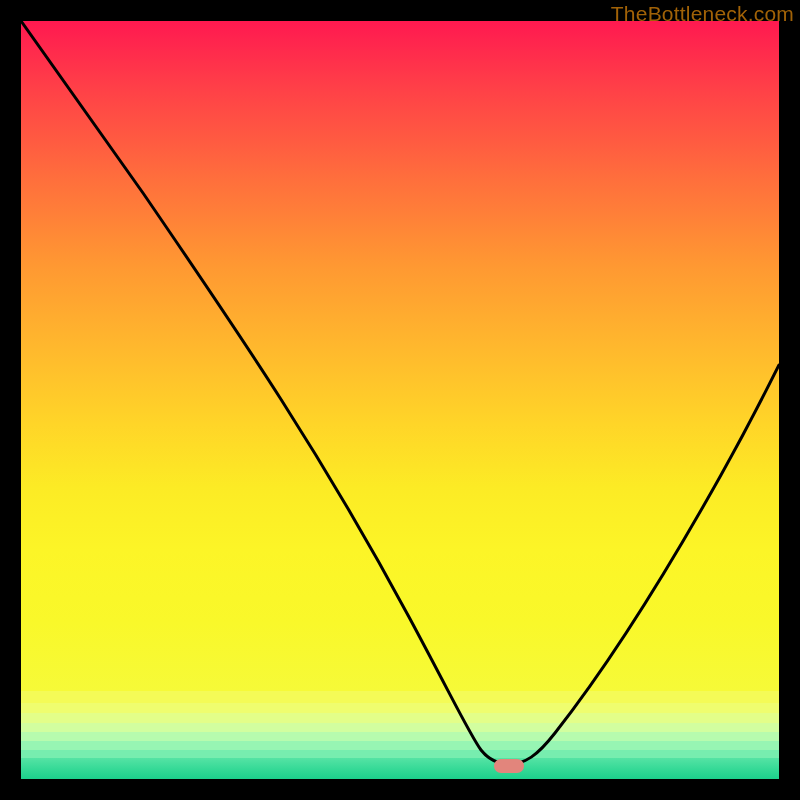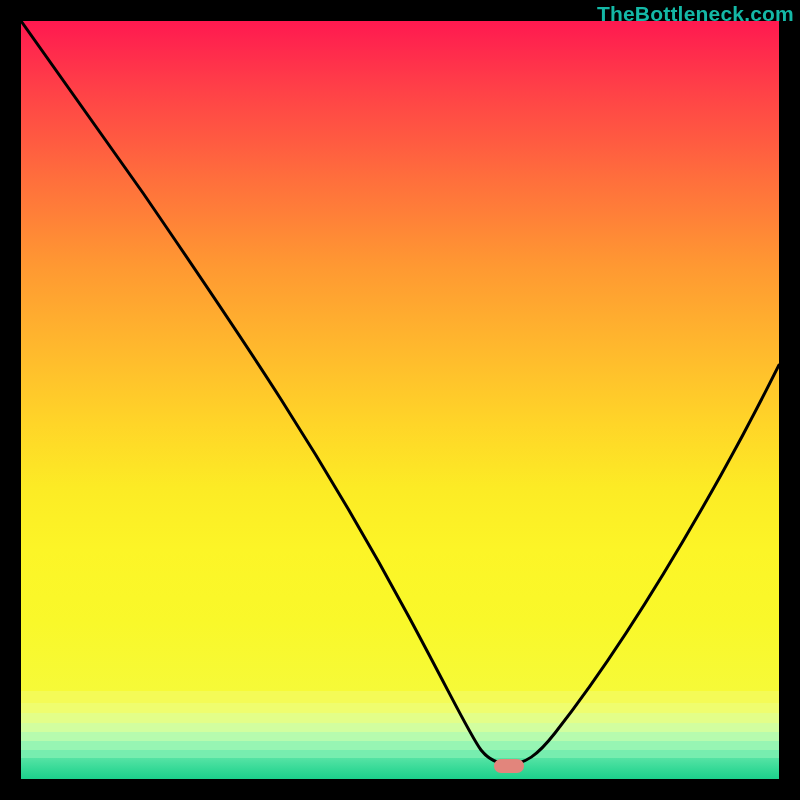--- a/index.html
+++ b/index.html
@@ -27,23 +27,23 @@
   }
   .gradient-band {
     position: absolute;
     left: 0;
     width: 100%;
   }
   .watermark {
     position: absolute;
     top: 2px;
     right: 6px;
-    color: #14b8a6;
+    color: #a16207;
     font-size: 21px;
-    font-weight: 700;
+    font-weight: 400;
     letter-spacing: 0.2px;
   }
   .curve-svg {
     position: absolute;
     left: 0;
     top: 0;
     width: 758px;
     height: 758px;
   }
   .marker {

